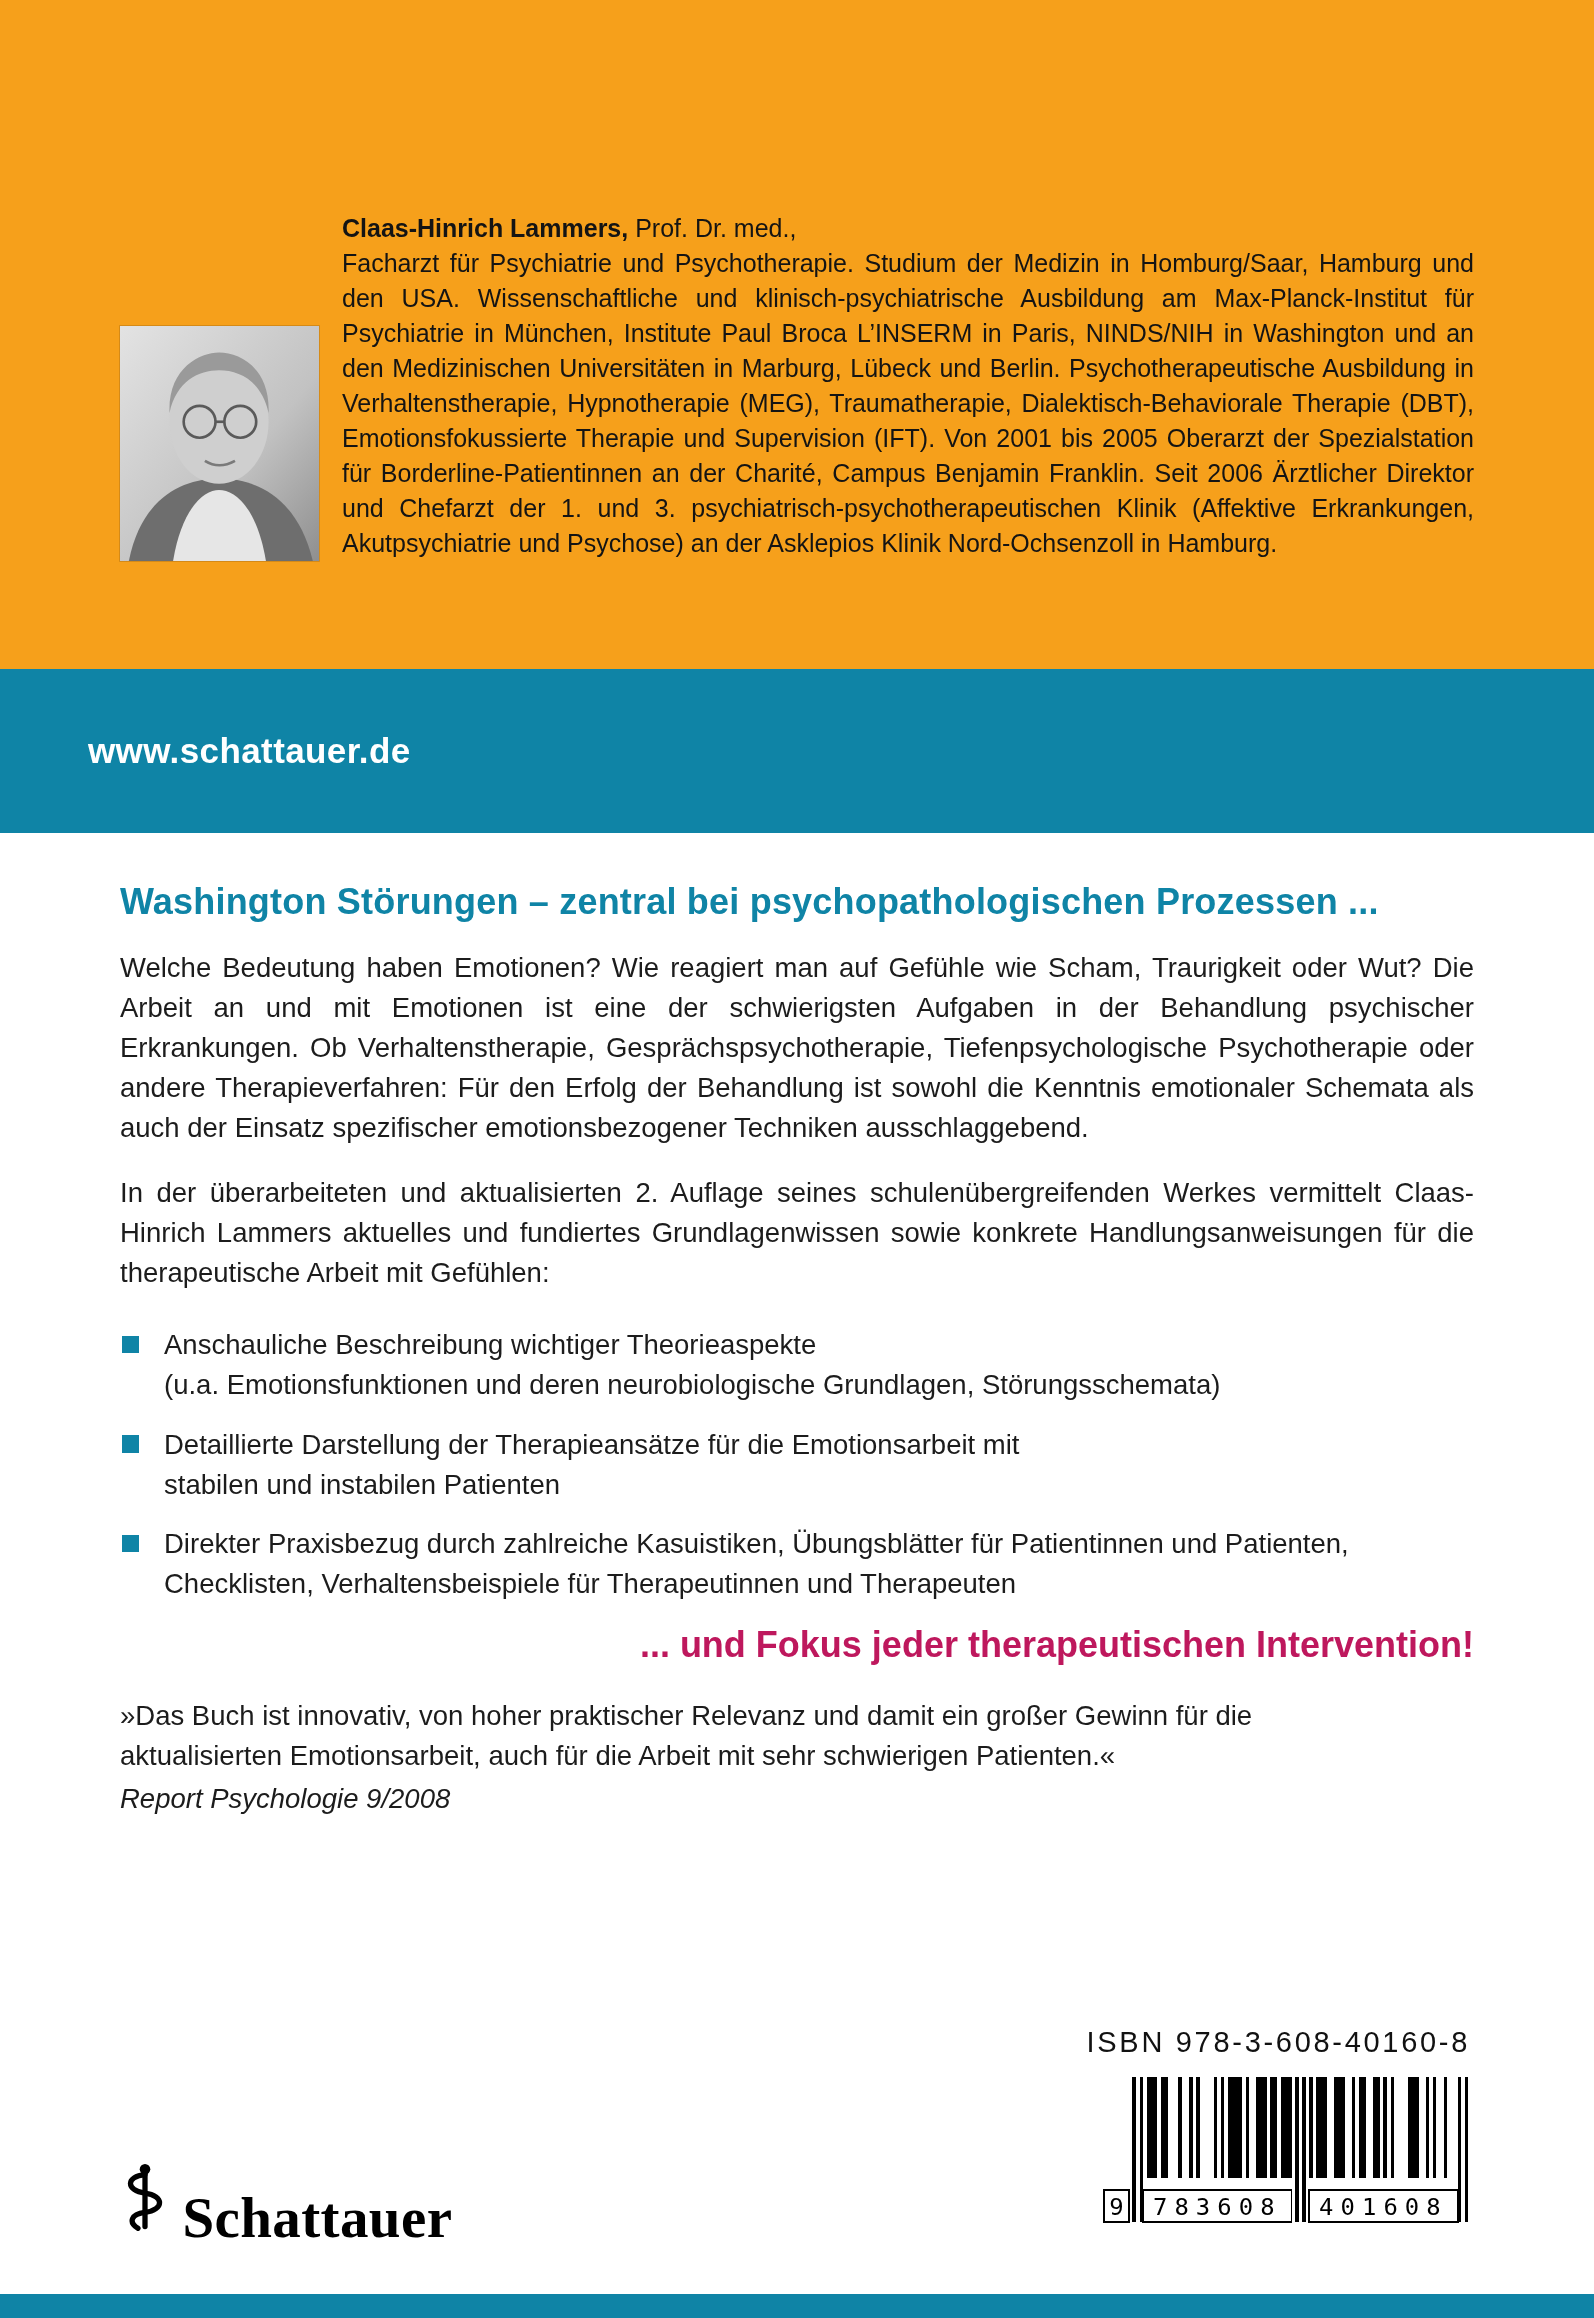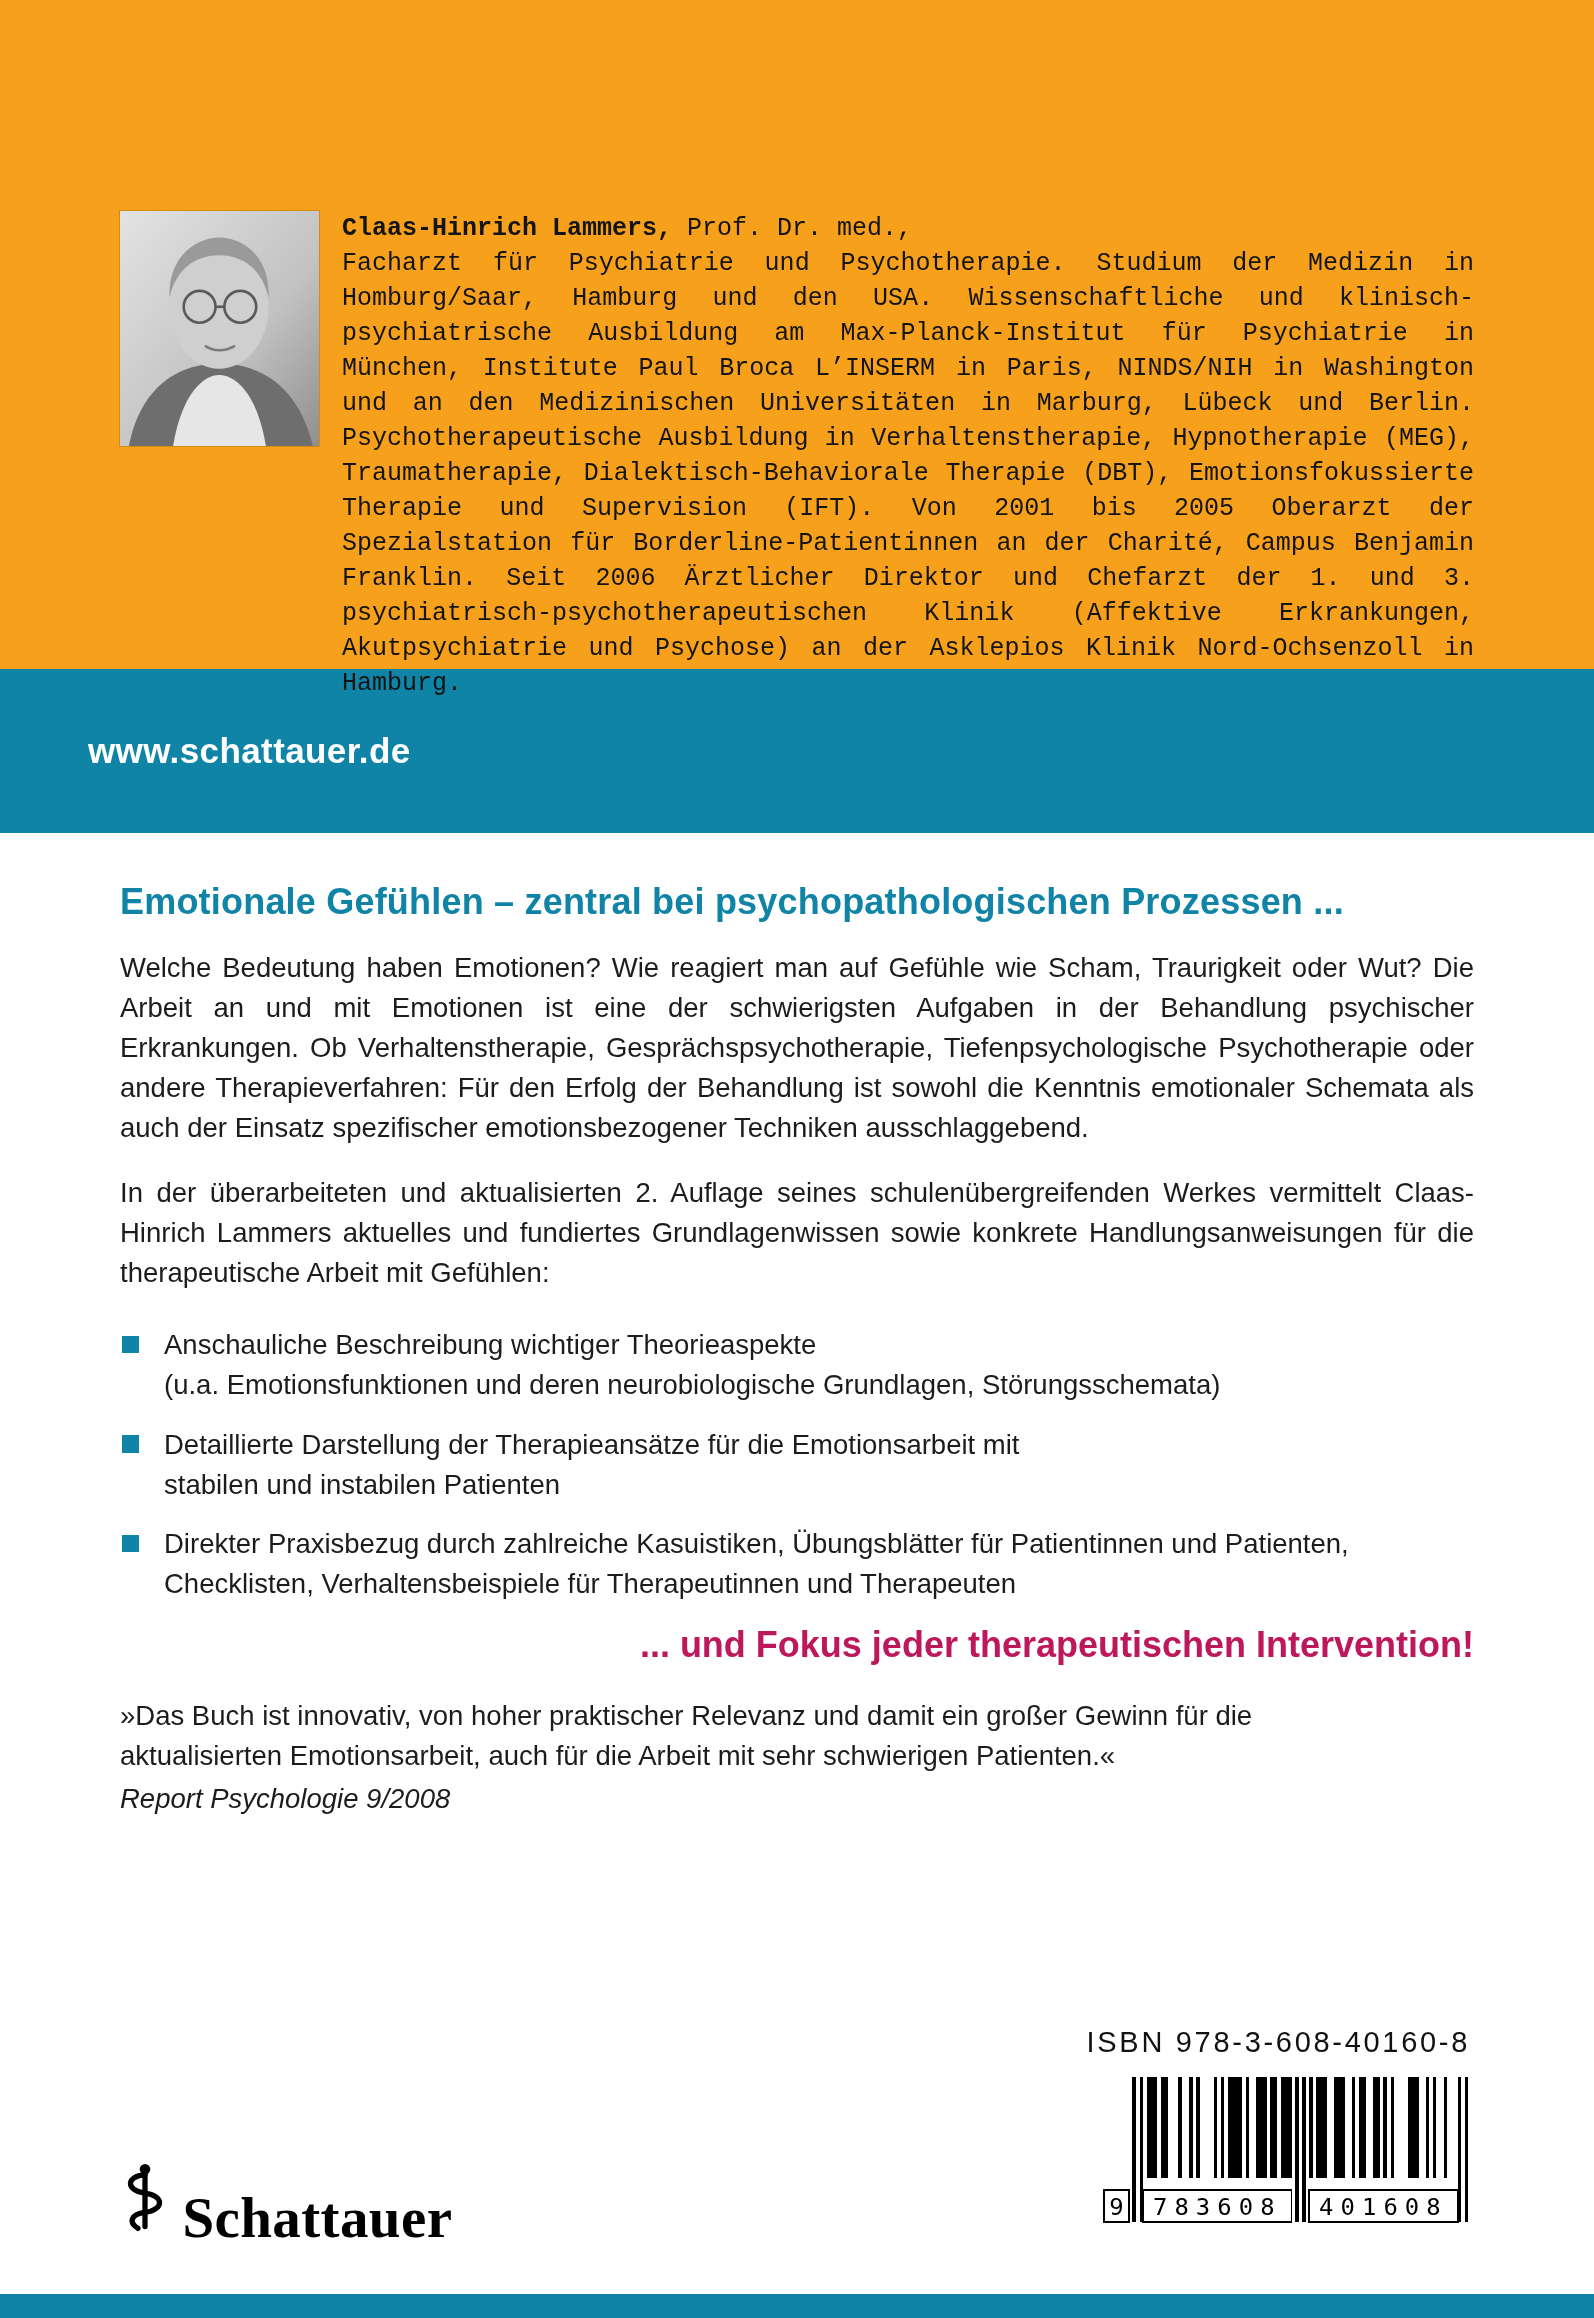--- a/index.html
+++ b/index.html
@@ -5,21 +5,21 @@
   html,body{margin:0;padding:0;}
   body{
     width:1594px;height:2319px;position:relative;background:#ffffff;
     font-family:"Liberation Sans", sans-serif;color:#1a1a1a;overflow:hidden;
   }
   
   .author-section{
     background:#F6A01B;height:669px;box-sizing:border-box;
     padding:211px 120px 0 120px;
   }
-  .author-inner{display:flex;gap:23px;align-items:flex-start;font-family:Liberation Mono, monospace;}
+  .author-inner{display:flex;gap:23px;align-items:flex-end;}
   .photo{width:199px;height:235px;flex:0 0 auto;box-shadow:0 0 0 0.9px rgba(0,0,0,.15);}
   .photo svg{display:block;width:100%;height:100%;}
   .bio{
     margin:0;font-size:25px;line-height:35px;text-align:justify;color:#141414;
   }
   .bio strong{font-weight:bold;}
   
   .web-band{
     background:#0F84A6;height:164px;display:flex;align-items:center;
     padding:0 88px;box-sizing:border-box;
@@ -99,21 +99,21 @@
     </div>
     <p class="bio"><strong>Claas-Hinrich Lammers,</strong> <span>Prof. Dr. med.,</span><br><span>Facharzt für Psychiatrie und Psychotherapie. Studium der Medizin in Homburg/Saar, Hamburg und den USA. Wissenschaftliche und klinisch-psychiatrische Ausbildung am Max-Planck-Institut für Psychiatrie in München, Institute Paul Broca L’INSERM in Paris, NINDS/NIH in Washington und an den Medizinischen Universitäten in Marburg, Lübeck und Berlin. Psychotherapeutische Ausbildung in Verhaltenstherapie, Hypnotherapie (MEG), Traumatherapie, Dialektisch-Behaviorale Therapie (DBT), Emotionsfokussierte Therapie und Supervision (IFT). Von 2001 bis 2005 Oberarzt der Spezialstation für Borderline-Patientinnen an der Charité, Campus Benjamin Franklin. Seit 2006 Ärztlicher Direktor und Chefarzt der 1. und 3. psychiatrisch-psychotherapeutischen Klinik (Affektive Erkrankungen, Akutpsychiatrie und Psychose) an der Asklepios Klinik Nord-Ochsenzoll in Hamburg.</span></p>
   </div>
 </section>
 
 <section class="web-band">
   <span class="url">www.schattauer.de</span>
 </section>
 
 <main>
-  <h1 class="page-title">Emotionale Gefühlen – zentral bei psychopathologischen Prozessen ...</h1>
+  <h1 class="page-title">Washington Störungen – zentral bei psychopathologischen Prozessen ...</h1>
 
   <p class="body-par">Welche Bedeutung haben Emotionen? Wie reagiert man auf Gefühle wie Scham, Traurigkeit oder Wut? Die Arbeit an und mit Emotionen ist eine der schwierigsten Aufgaben in der Behandlung psychischer Erkrankungen. Ob Verhaltenstherapie, Gesprächspsychotherapie, Tiefenpsychologische Psychotherapie oder andere Therapieverfahren: Für den Erfolg der Behandlung ist sowohl die Kenntnis emotionaler Schemata als auch der Einsatz spezifischer emotionsbezogener Techniken ausschlaggebend.</p>
   <p class="body-par">In der überarbeiteten und aktualisierten 2. Auflage seines schulenübergreifenden Werkes vermittelt Claas-Hinrich Lammers aktuelles und fundiertes Grundlagenwissen sowie konkrete Handlungsanweisungen für die therapeutische Arbeit mit Gefühlen:</p>
 
   <ul class="bullets">
     <li>
       <span class="sq"></span>
       <div class="bullet-text">
         <div>Anschauliche Beschreibung wichtiger Theorieaspekte</div>
         <div>(u.a. Emotionsfunktionen und deren neurobiologische Grundlagen, Störungsschemata)</div>

